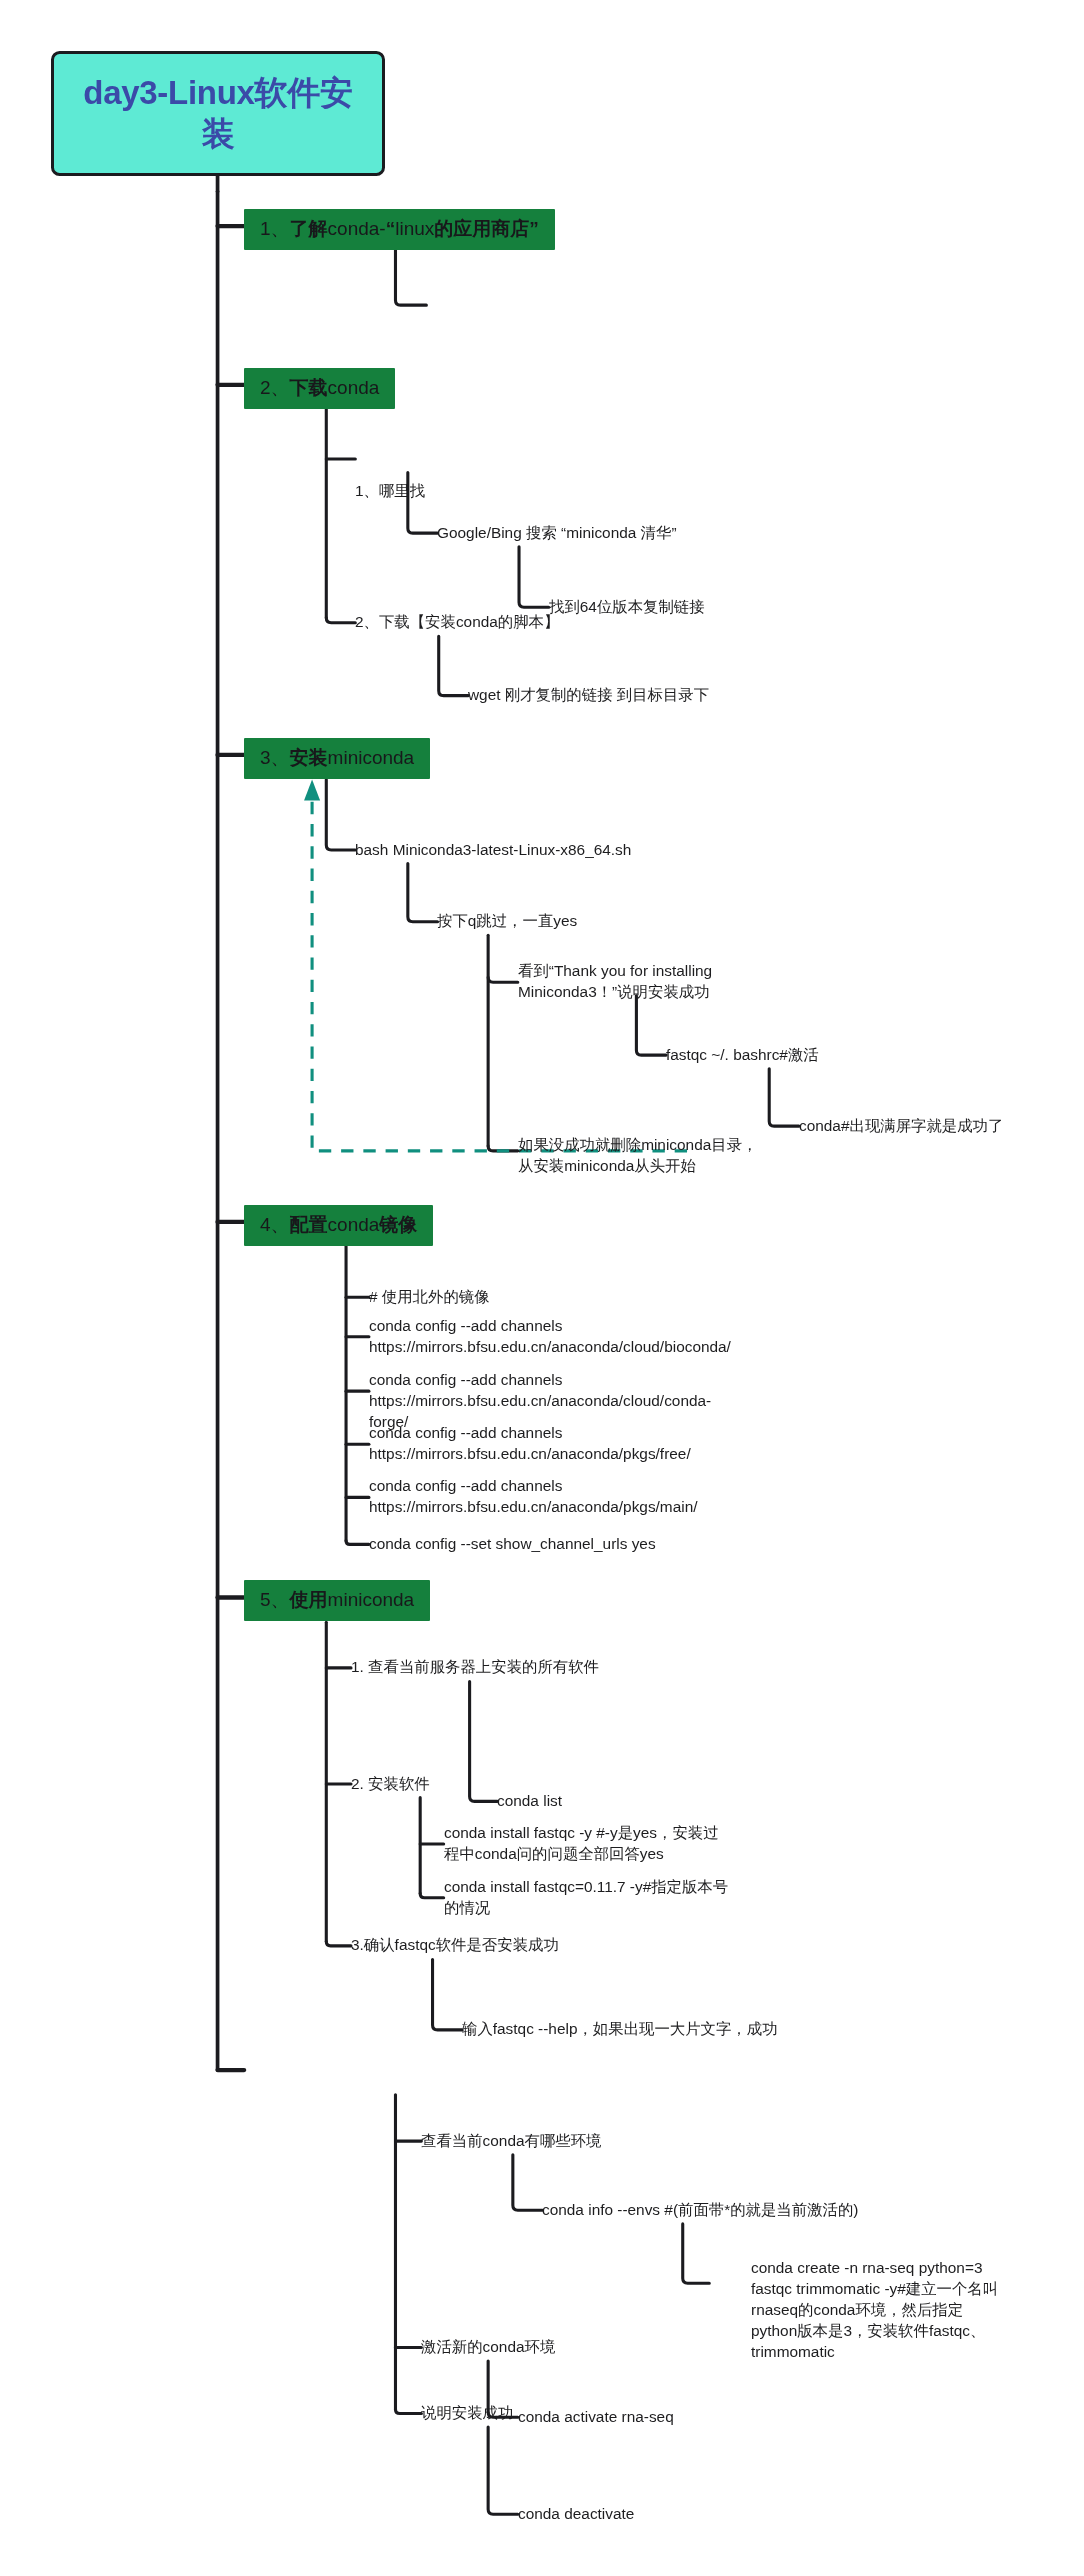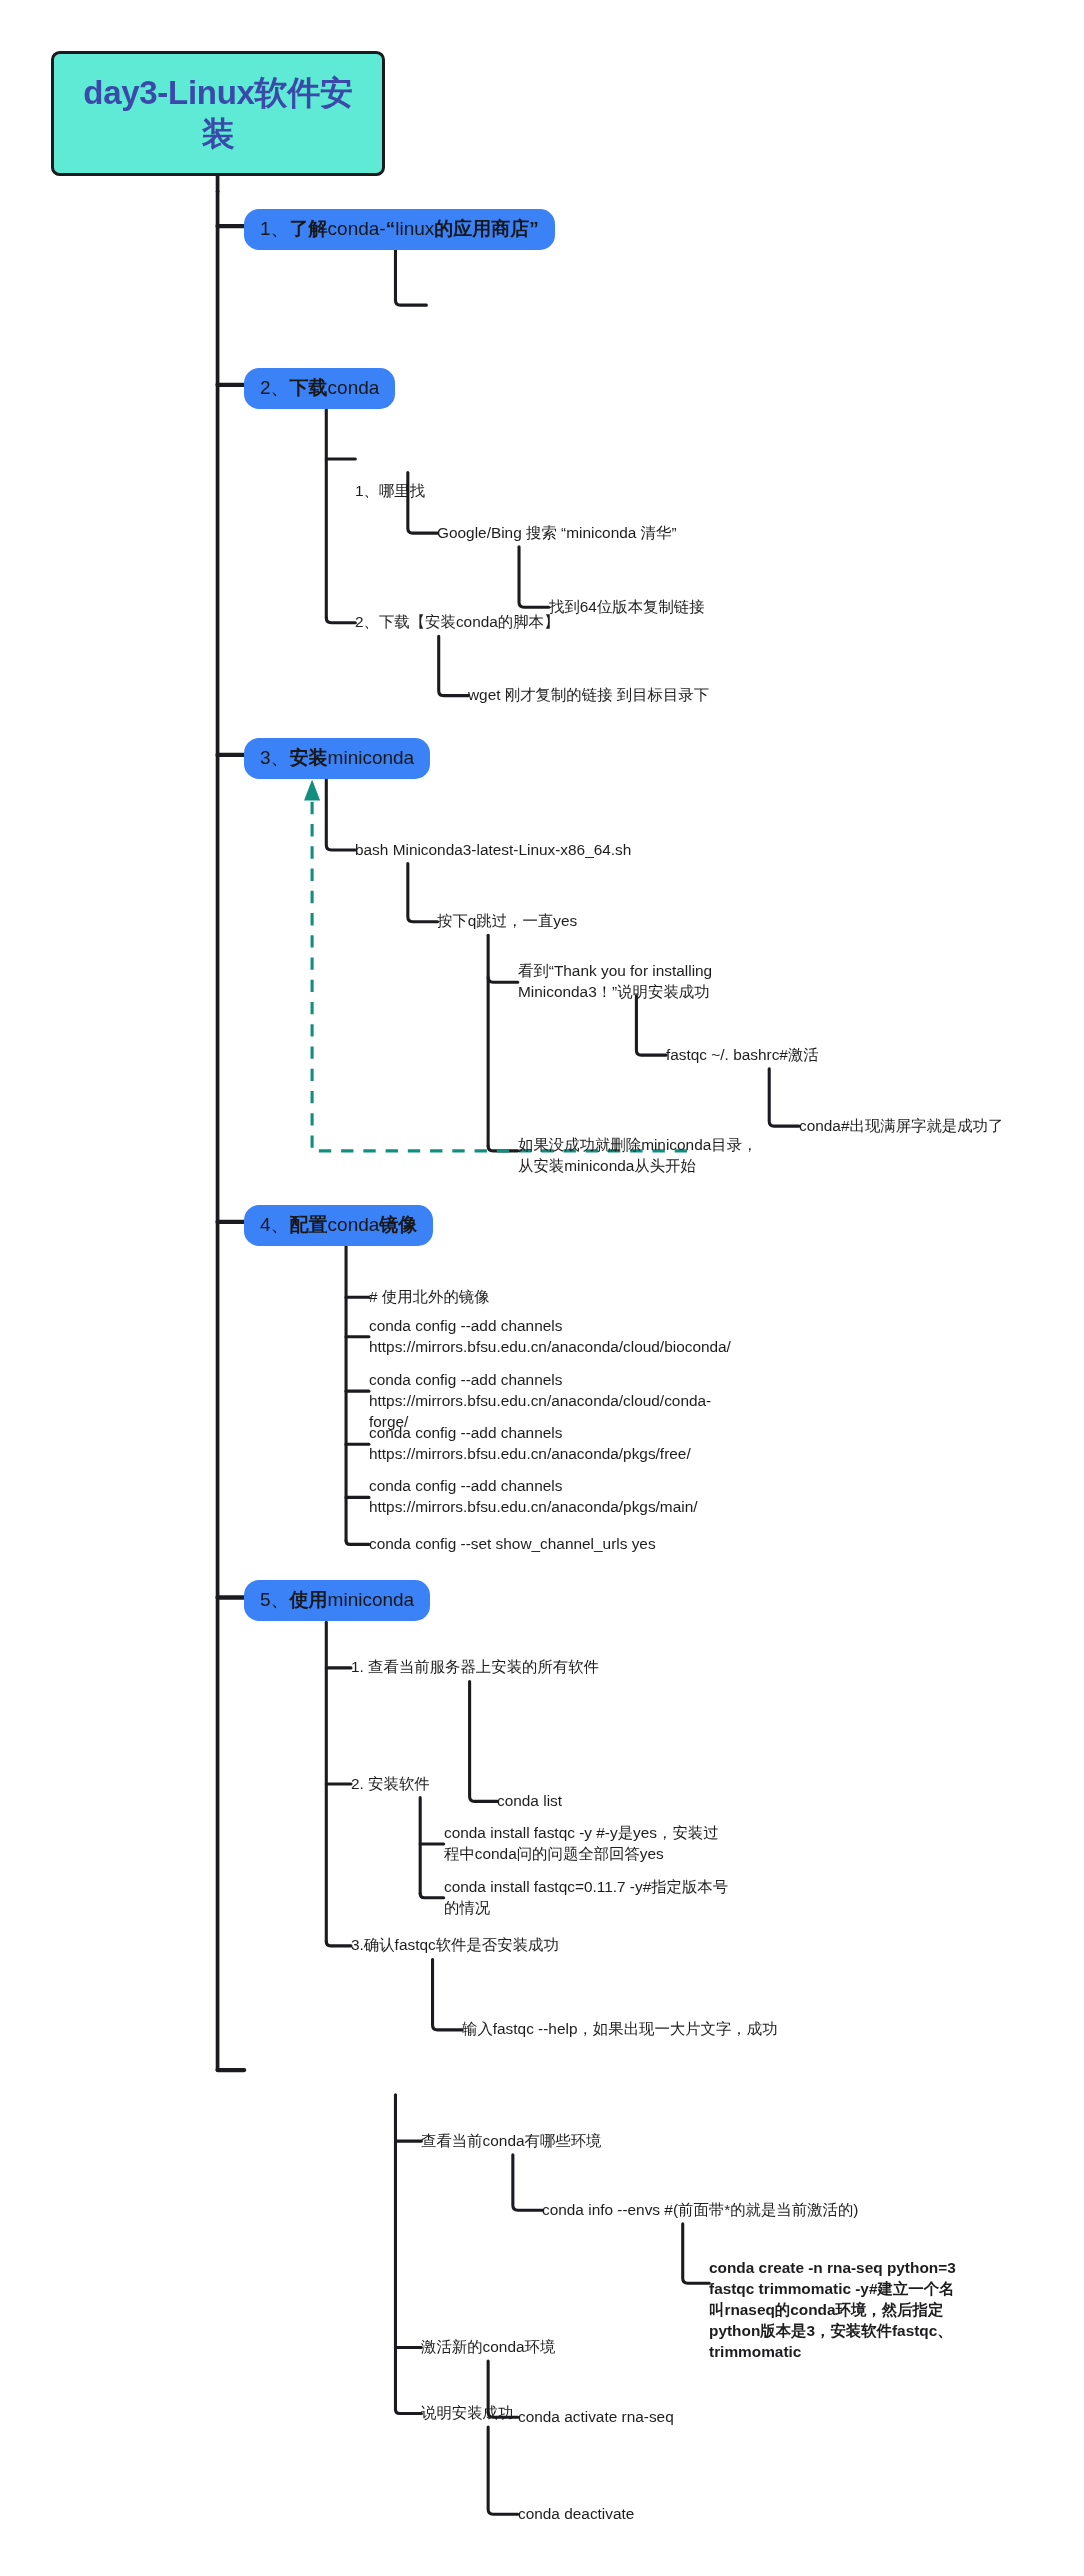--- a/index.html
+++ b/index.html
@@ -29,22 +29,22 @@
     font-size:33px;
     font-weight:bold;
     line-height:1.22;
     text-align:center;
     letter-spacing:-0.3px;
   }
 
   
   .pill {
     position:absolute;
-    background:#3b82f6;
-    border-radius:15px;
+    background:#15803d;
+    border-radius:1px;
     color:#18181b;
     font-size:19px;
     line-height:1.25;
     padding:8px 16px 9.3px 16px;
     white-space:nowrap;
     font-weight:400;
   }
   .pill b { font-weight:bold; }
 
   
@@ -188,20 +188,20 @@
   <div class="node" style="left:351px; top:1657px;">1. 查看当前服务器上安装的所有软件</div>
   <div class="node" style="left:497px; top:1791px;">conda list</div>
   <div class="node" style="left:351px; top:1774px;">2. 安装软件</div>
   <div class="node" style="left:444px; top:1823px; width:284px;">conda install fastqc -y #-y是yes，安装过程中conda问的问题全部回答yes</div>
   <div class="node" style="left:444px; top:1877px; width:290px;">conda install fastqc=0.11.7 -y#指定版本号的情况</div>
   <div class="node" style="left:351px; top:1935px;">3.确认fastqc软件是否安装成功</div>
   <div class="node" style="left:462px; top:2019px;">输入fastqc --help，如果出现一大片文字，成功</div>
 
   <div class="node" style="left:421px; top:2131px;">查看当前conda有哪些环境</div>
   <div class="node" style="left:542px; top:2200px;">conda info --envs #(前面带*的就是当前激活的)</div>
-  <div class="node" style="left:709px; top:2258px; width:256px;font-weight:bold;">conda create -n rna-seq python=3 fastqc trimmomatic -y#建立一个名叫rnaseq的conda环境，然后指定python版本是3，安装软件fastqc、trimmomatic</div>
+  <div class="node" style="left:751px; top:2258px; width:256px;">conda create -n rna-seq python=3 fastqc trimmomatic -y#建立一个名叫rnaseq的conda环境，然后指定python版本是3，安装软件fastqc、trimmomatic</div>
   <div class="node" style="left:421px; top:2337px;">激活新的conda环境</div>
   <div class="node" style="left:518px; top:2407px;">conda activate rna-seq</div>
   <div class="node" style="left:421px; top:2403px;">说明安装成功</div>
   <div class="node" style="left:518px; top:2504px;">conda deactivate</div>
 
 </div>
 
 
 </body></html>

